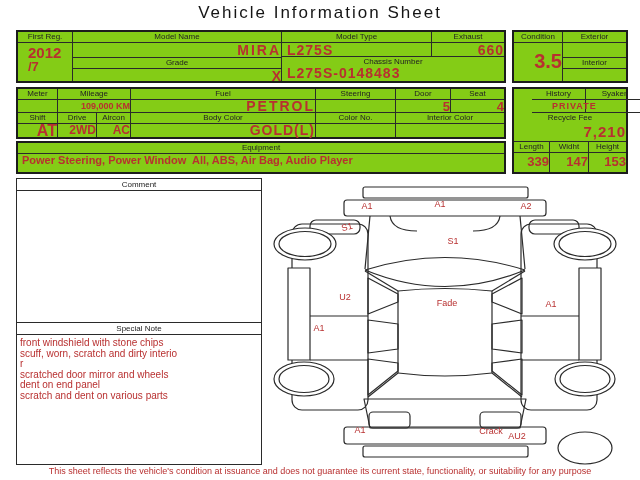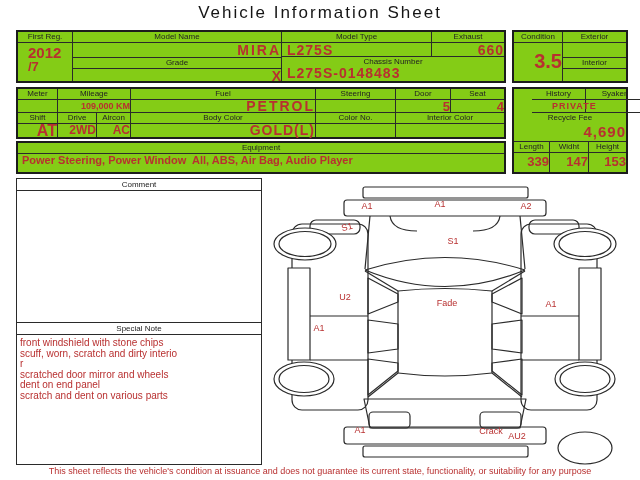--- a/index.html
+++ b/index.html
@@ -142,21 +142,21 @@
         <div class="hdr bb">History</div>
         <div class="val left" style="font-size:9px;line-height:13px;padding-left:20px;letter-spacing:1px">PRIVATE</div>
       </div>
       <div class="abs" style="left:54px;width:58px;height:100%">
         <div class="hdr bb">Syaken</div>
         <div class="val"></div>
       </div>
     </div>
     <div class="abs bb" style="left:0;top:24px;width:112px;height:29px">
       <div class="hdr">Recycle Fee</div>
-      <div class="val" style="font-size:15px;line-height:17px;letter-spacing:1px">4,690</div>
+      <div class="val" style="font-size:15px;line-height:17px;letter-spacing:1px">7,210</div>
     </div>
     <div class="abs" style="left:0;top:53px;width:112px;height:30px">
       <div class="abs br" style="left:0;width:36px;height:100%">
         <div class="hdr bb">Length</div>
         <div class="val" style="font-size:13px;line-height:18px">339</div>
       </div>
       <div class="abs br" style="left:36px;width:39px;height:100%">
         <div class="hdr bb">Widht</div>
         <div class="val" style="font-size:13px;line-height:18px">147</div>
       </div>

